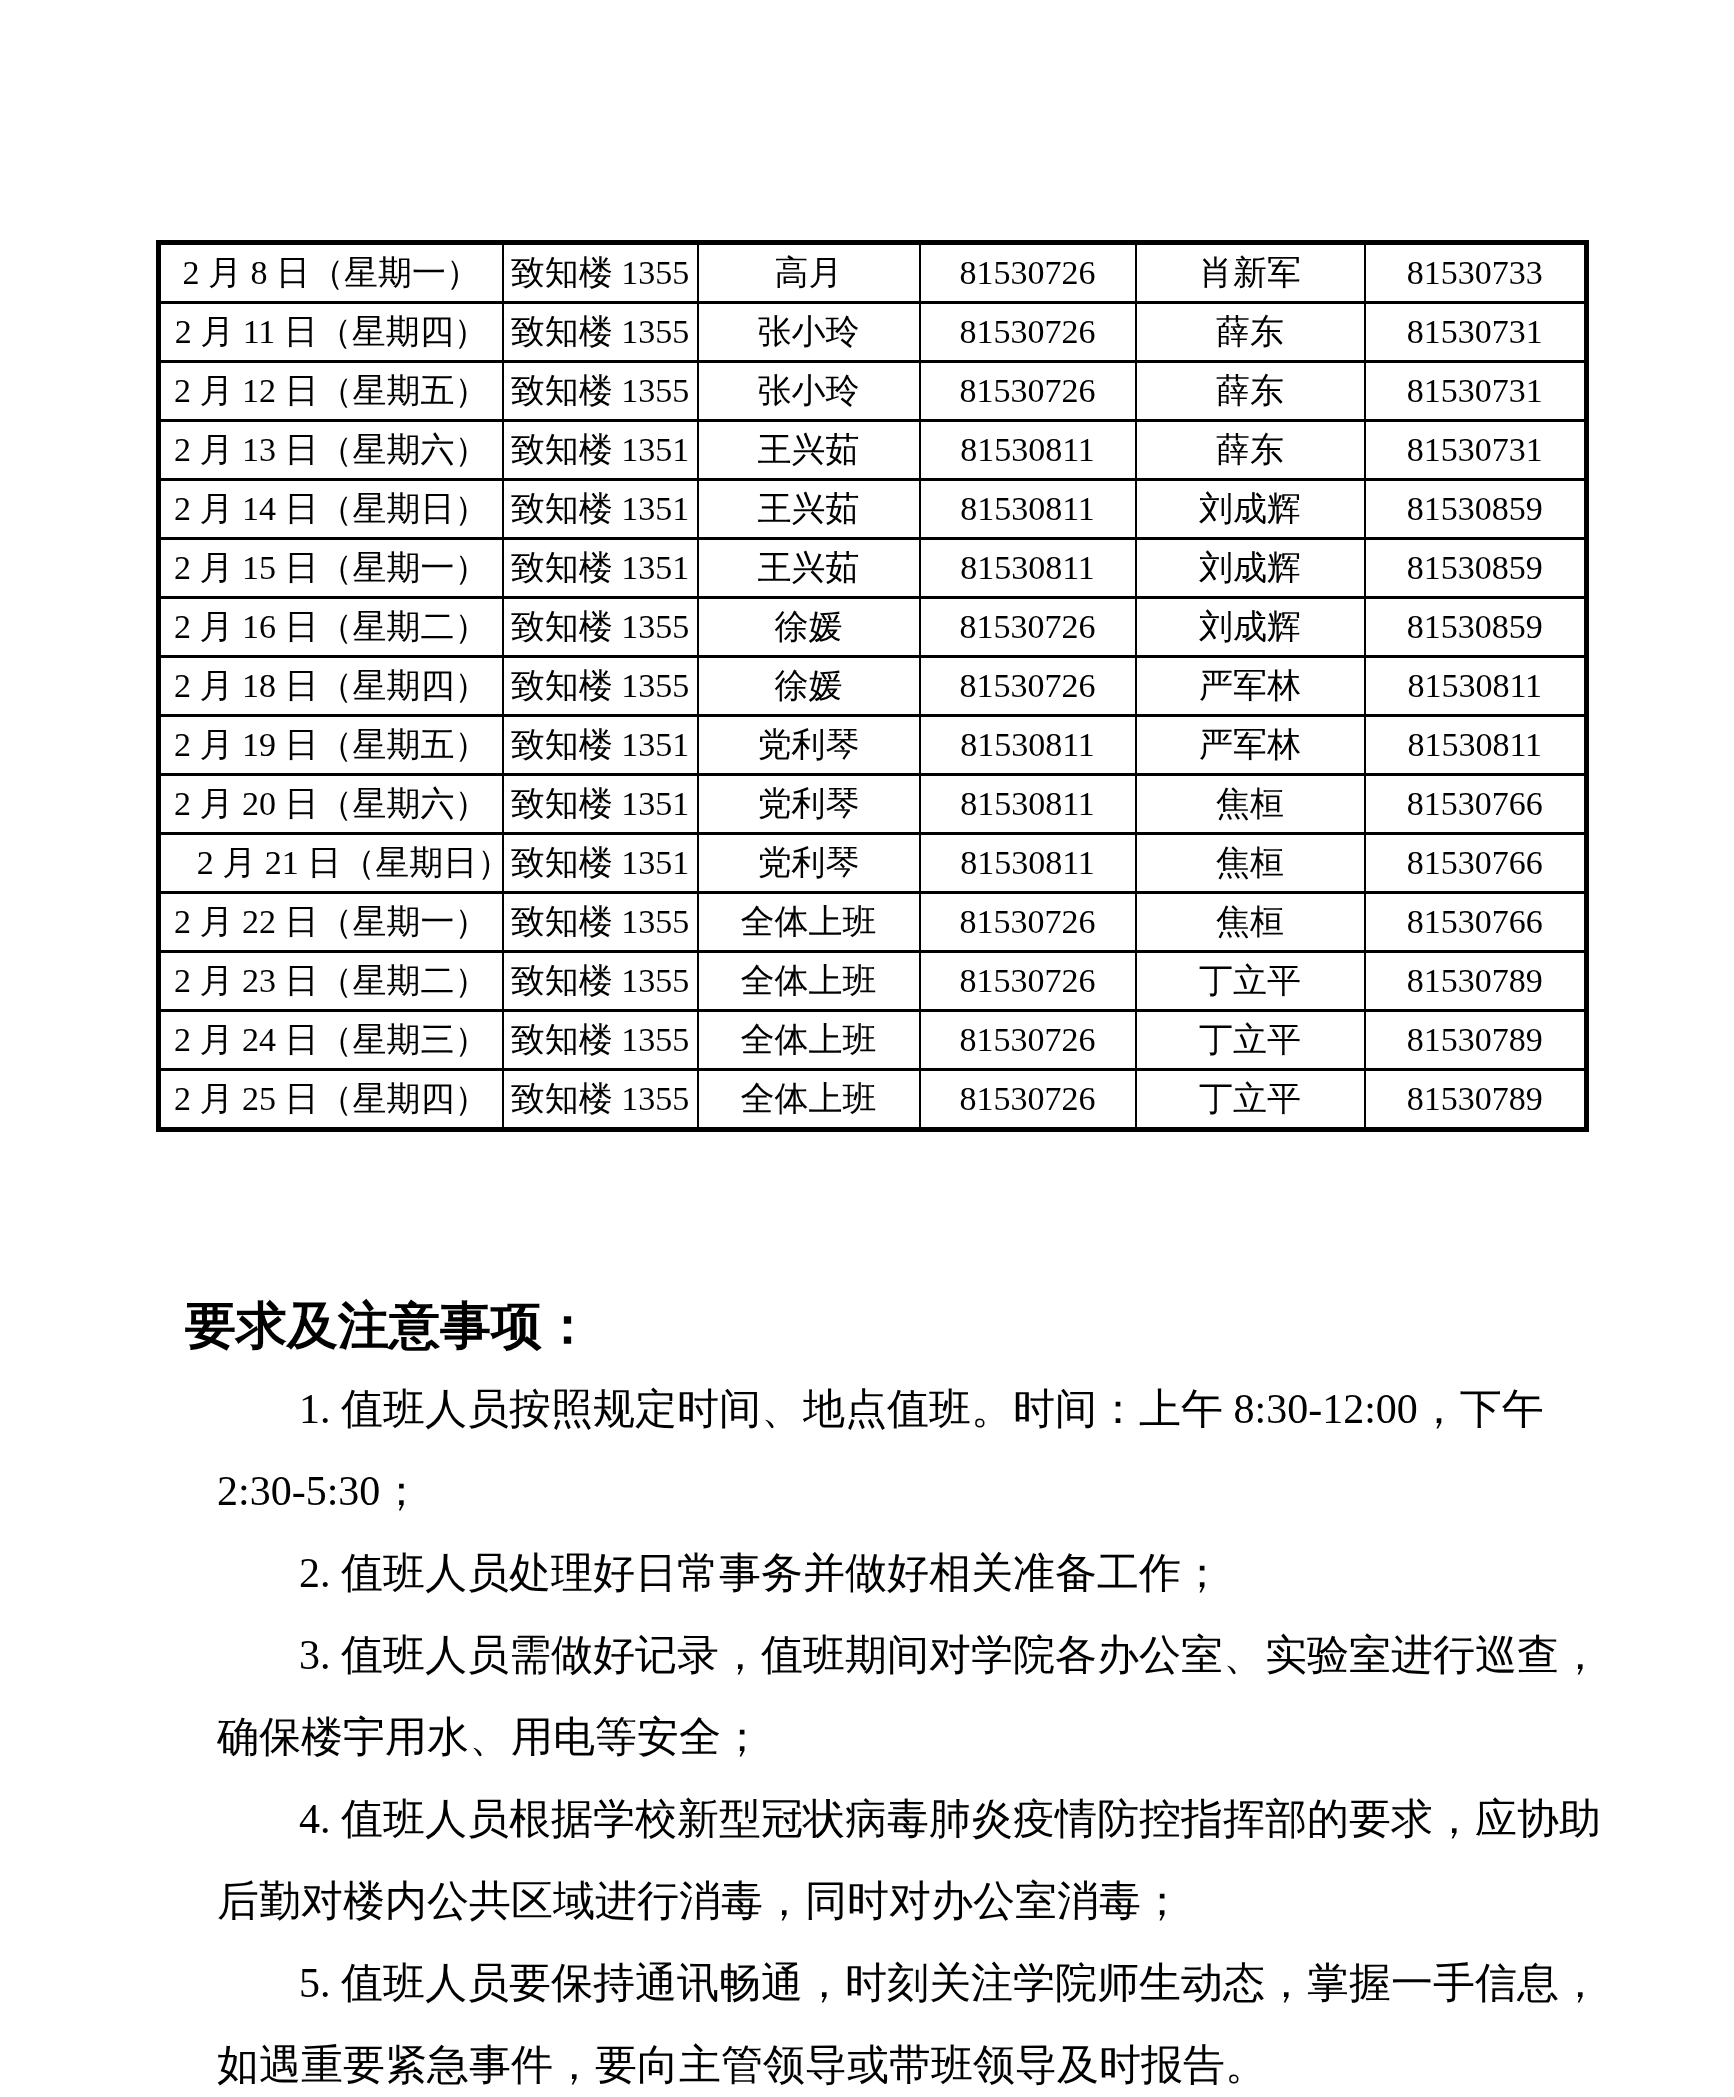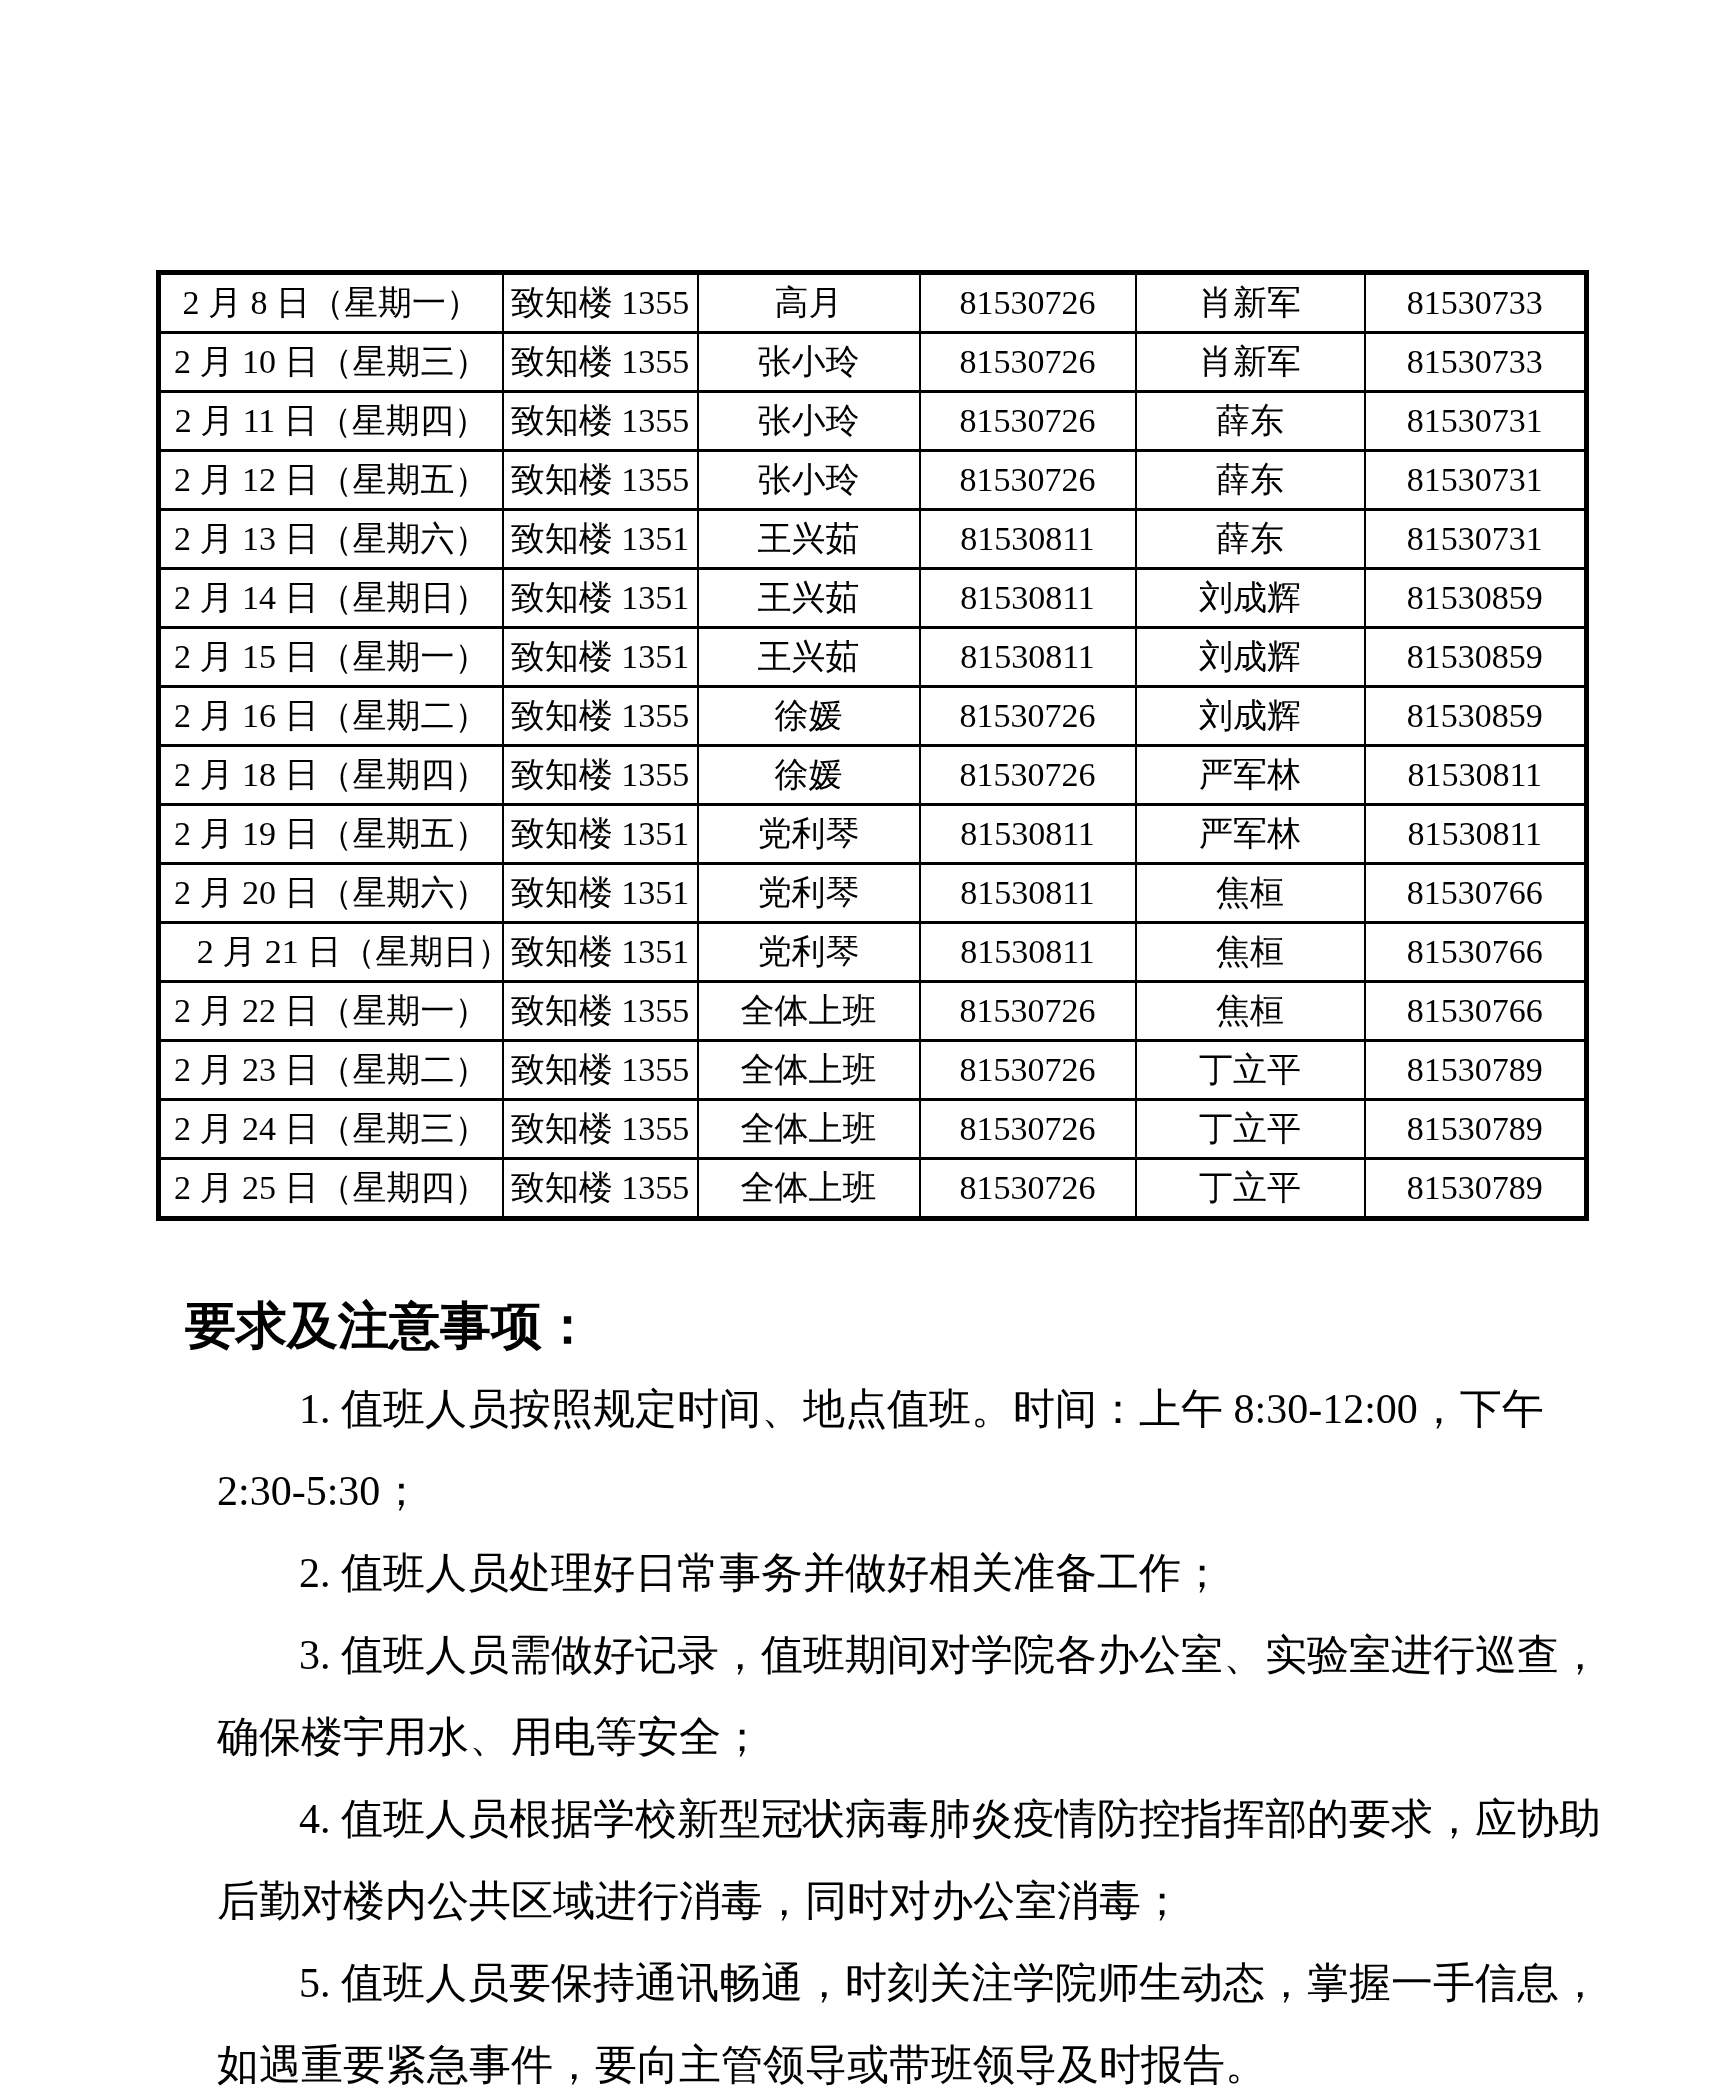--- a/index.html
+++ b/index.html
@@ -13,21 +13,21 @@
     height: 2453px;
     background: #ffffff;
     color: #000000;
     font-family: "Liberation Serif", "DejaVu Serif", serif;
     overflow: hidden;
   }
   
   table.duty-table {
     position: absolute;
     left: 156px;
-    top: 270px;
+    top: 240px;
     width: 1428px;
     border-collapse: collapse;
     table-layout: fixed;
     border: 5.5px solid #000000;
   }
   .duty-table col.c1 { width: 344px; }
   .duty-table col.c2 { width: 195px; }
   .duty-table col.c3 { width: 222px; }
   .duty-table col.c4 { width: 216px; }
   .duty-table col.c5 { width: 229px; }
@@ -87,28 +87,20 @@
     <tbody>
         <tr>
       <td>2 月 8 日（星期一）</td>
       <td>致知楼 1355</td>
       <td>高月</td>
       <td>81530726</td>
       <td>肖新军</td>
       <td>81530733</td>
     </tr>
         <tr>
-      <td>2 月 10 日（星期三）</td>
-      <td>致知楼 1355</td>
-      <td>张小玲</td>
-      <td>81530726</td>
-      <td>肖新军</td>
-      <td>81530733</td>
-    </tr>
-        <tr>
       <td>2 月 11 日（星期四）</td>
       <td>致知楼 1355</td>
       <td>张小玲</td>
       <td>81530726</td>
       <td>薛东</td>
       <td>81530731</td>
     </tr>
         <tr>
       <td>2 月 12 日（星期五）</td>
       <td>致知楼 1355</td>

